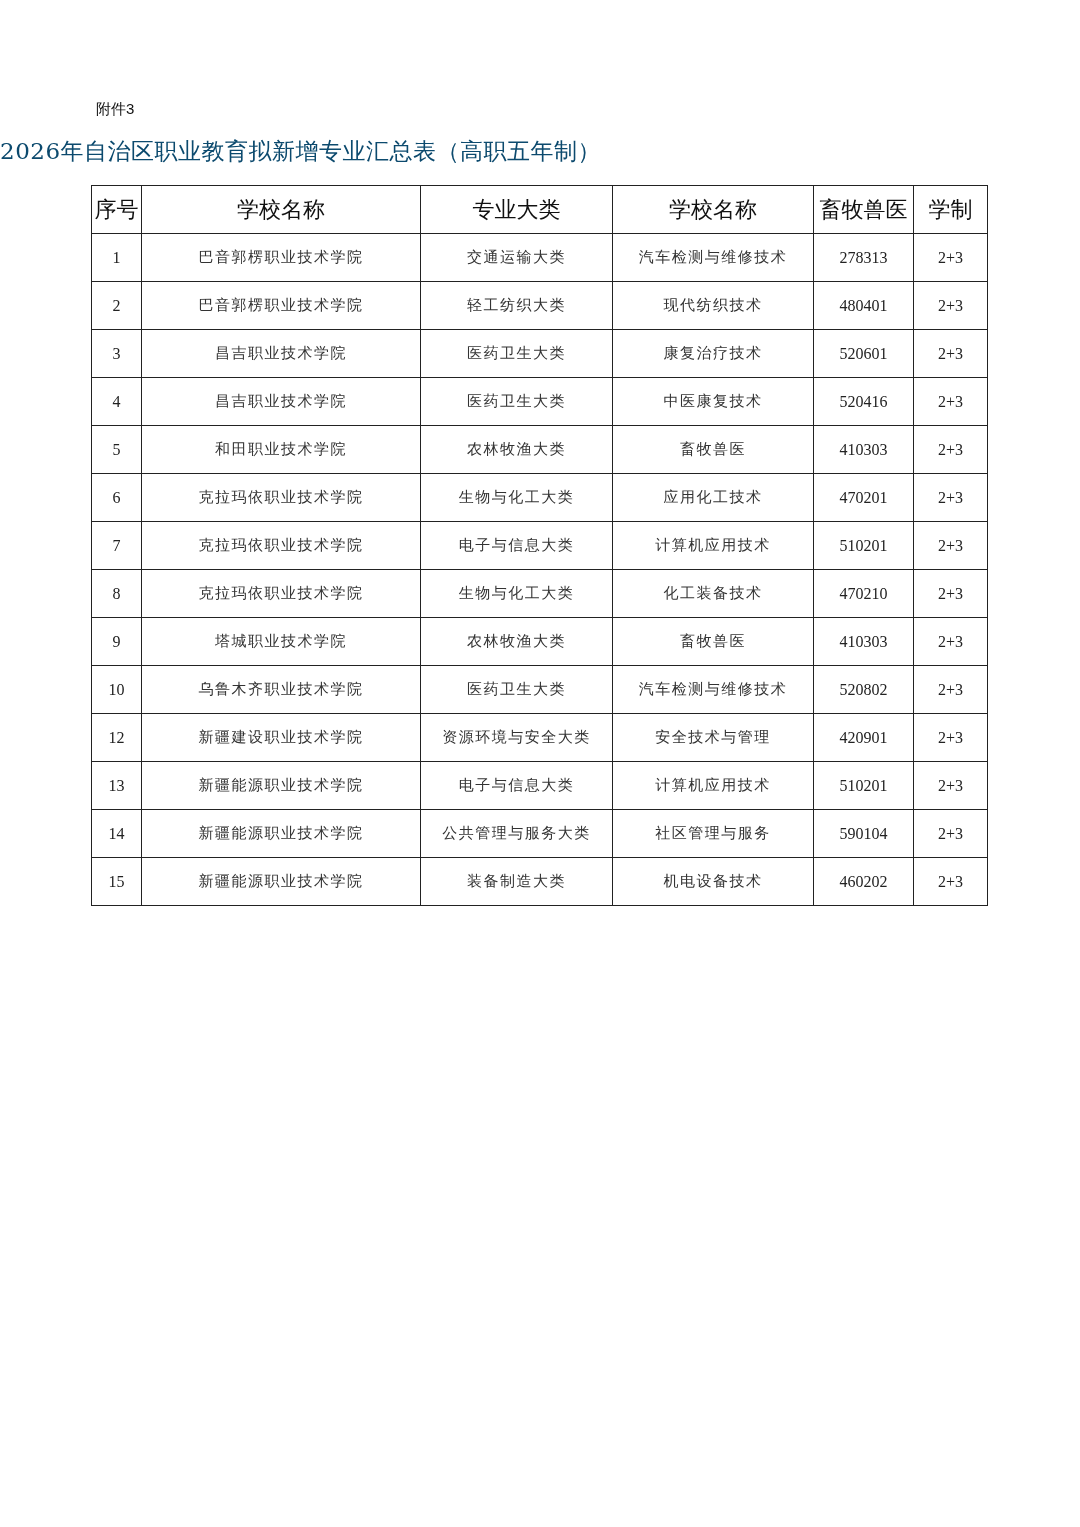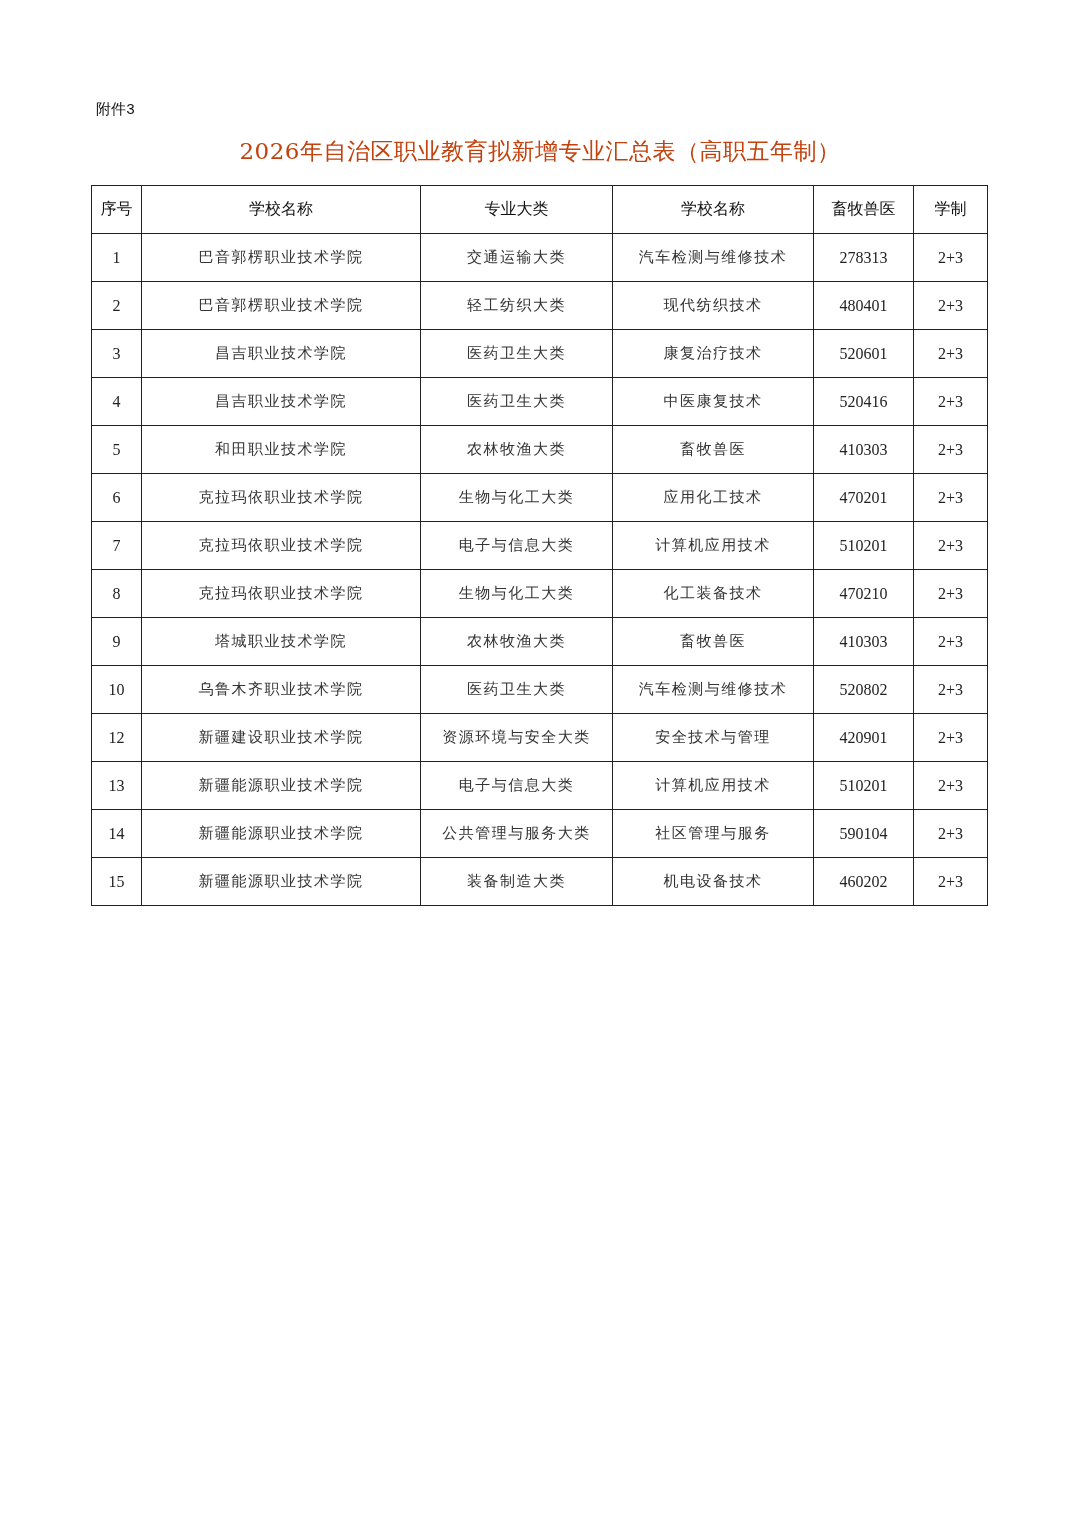--- a/index.html
+++ b/index.html
@@ -1,35 +1,35 @@
 <!DOCTYPE html>
 <html><head>
   <meta charset="utf-8">
   <style>
     html, body { margin: 0; padding: 0; background: #ffffff; }
     body { width: 1080px; height: 1527px; position: relative; overflow: hidden; color: #1a1a1a; }
     .attach {
       position: absolute; left: 96px; top: 100px;
-      font-family: Liberation Mono, monospace; font-size: 15px; color: #111;
+      font-family: Liberation Sans, sans-serif; font-size: 15px; color: #111;
     }
     .title {
-      position: absolute; left: 0; width: 1080px; top: 136px; text-align: center;
-      font-family: "DejaVu Serif", serif; font-size: 23px; color: #c2410c; letter-spacing: 0.5px;
+      position: absolute; left: 0; width: 1080px; top: 136px; 
+      font-family: "DejaVu Serif", serif; font-size: 23px; color: #0c4a6e; letter-spacing: 0.5px;
     }
     table.main {
       position: absolute; left: 91px; top: 185px;
       border-collapse: collapse; table-layout: fixed; width: 896px;
     }
     table.main th, table.main td {
       border: 1.5px solid #222; text-align: center; vertical-align: middle;
       padding: 0; overflow: hidden; white-space: nowrap;
     }
     table.main th {
       height: 47px; font-family: "DejaVu Sans", sans-serif; font-weight: normal;
-      font-size: 16px; color: #111;
+      font-size: 22px; color: #111;
     }
     table.main td {
       height: 47px; font-family: "DejaVu Serif", serif; font-size: 15px; color: #333;
       letter-spacing: 1.5px;
     }
     table.main td.num { font-family: "Liberation Serif", serif; font-size: 16px; letter-spacing: 0; color: #222; }
     col.c1 { width: 50px; } col.c2 { width: 279px; } col.c3 { width: 192px; }
     col.c4 { width: 201px; } col.c5 { width: 100px; } col.c6 { width: 74px; }
   </style>
 </head>

